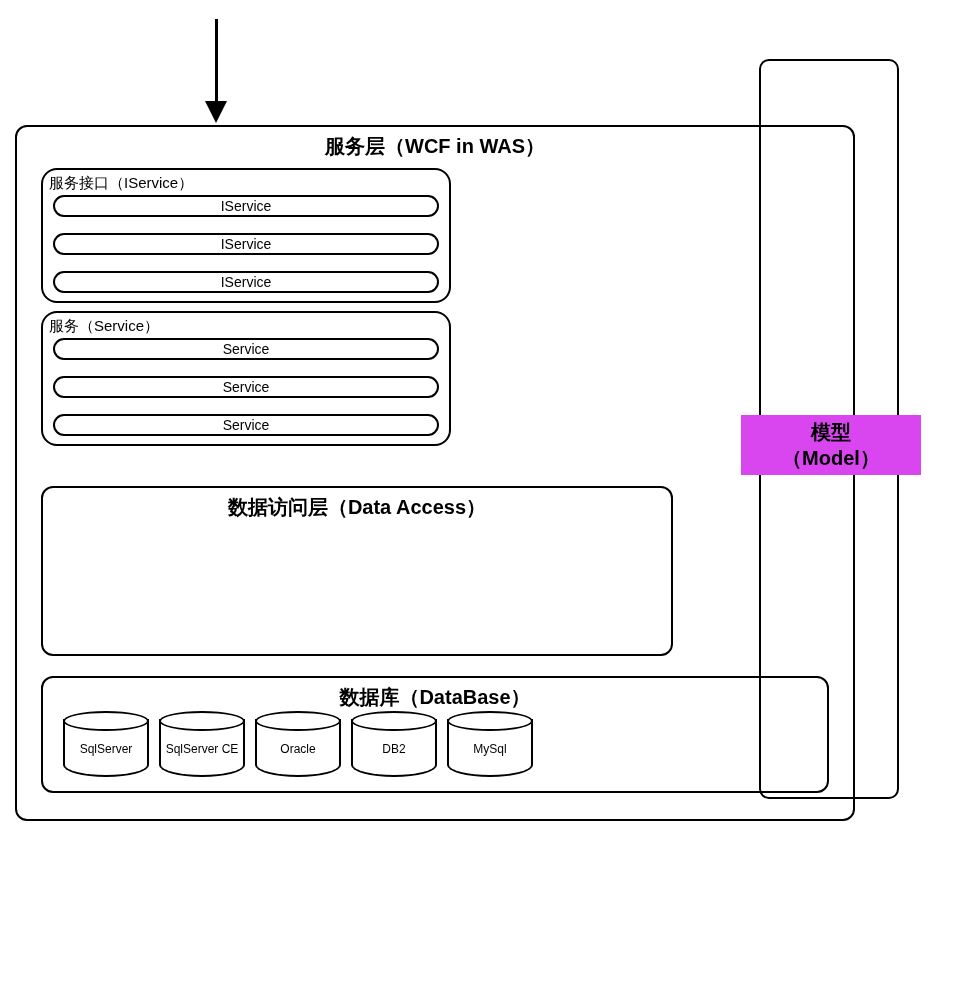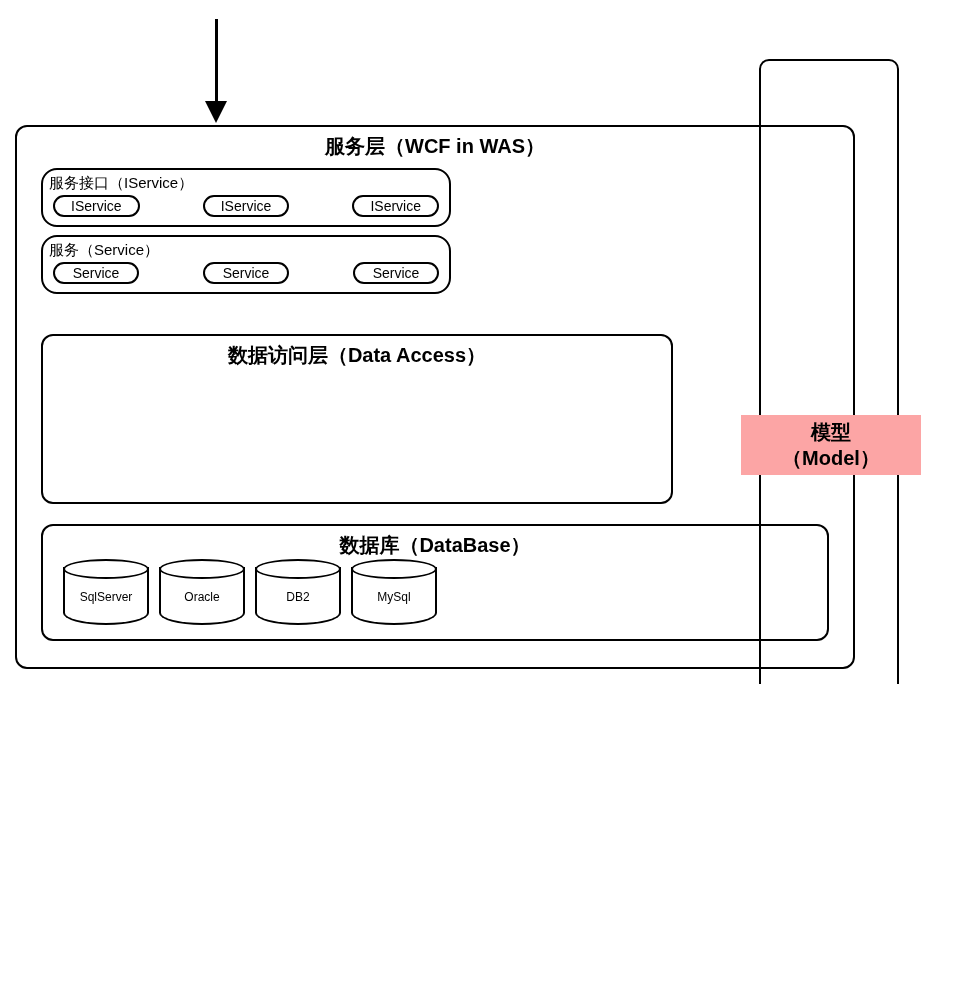--- a/index.html
+++ b/index.html
@@ -76,23 +76,24 @@
   }
   .svc-group {
     border: 2px solid #000;
     border-radius: 16px;
     margin: 6px 0 8px 24px;
     width: 410px;
     padding: 2px 6px 8px 6px;
   }
   .pill-row {
     display: flex;
-    gap: 30px;
-    justify-content: space-between;
+    gap: 16px;
+    justify-content: flex-end;
     padding: 0 4px;
+    flex-direction: column;
   }
   .pill {
     border: 2px solid #000;
     border-radius: 14px;
     font-size: 14px;
     padding: 1px 16px;
     min-width: 86px;
     text-align: center;
   }
   .data-access {
@@ -150,21 +151,21 @@
   }
   .model-label {
     position: absolute;
     right: 18px;
     top: 400px;
     width: 180px;
     text-align: center;
     font-size: 20px;
     font-weight: bold;
     line-height: 1.3;
-    background: #fca5a5;
+    background: #d946ef;
     padding: 4px 0;
   }
 </style>
 </head>
 <body>
 
 <div class="container">
 
 
   <div class="arrow-wrap">
@@ -197,20 +198,23 @@
       <div class="title-center">数据访问层（Data Access）</div>
     </div>
 
     <div class="inner-box database-box">
       <div class="title-center">数据库（DataBase）</div>
       <div class="db-row">
         <div class="cylinder">
             <span>SqlServer</span>
           </div>
         <div class="cylinder">
+            <span>SqlServer CE</span>
+          </div>
+        <div class="cylinder">
             <span>Oracle</span>
           </div>
         <div class="cylinder">
             <span>DB2</span>
           </div>
         <div class="cylinder">
             <span>MySql</span>
           </div>
       </div>
     </div>

